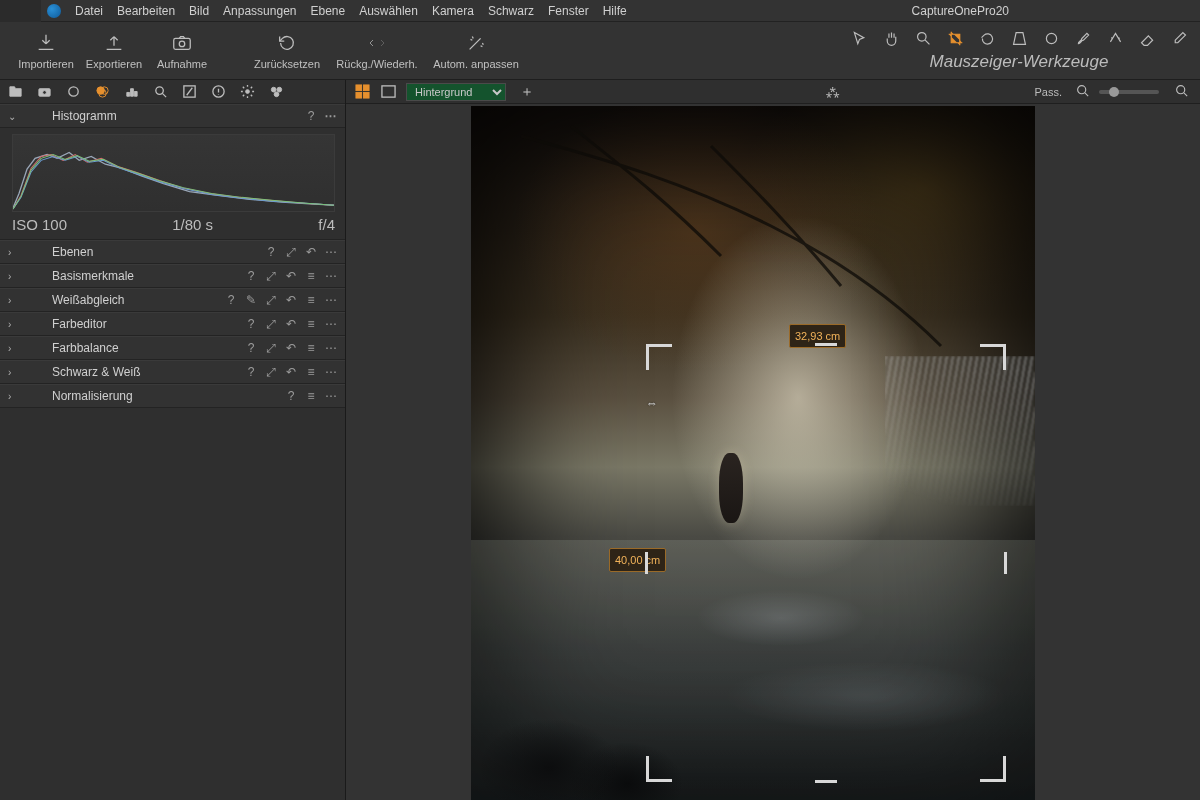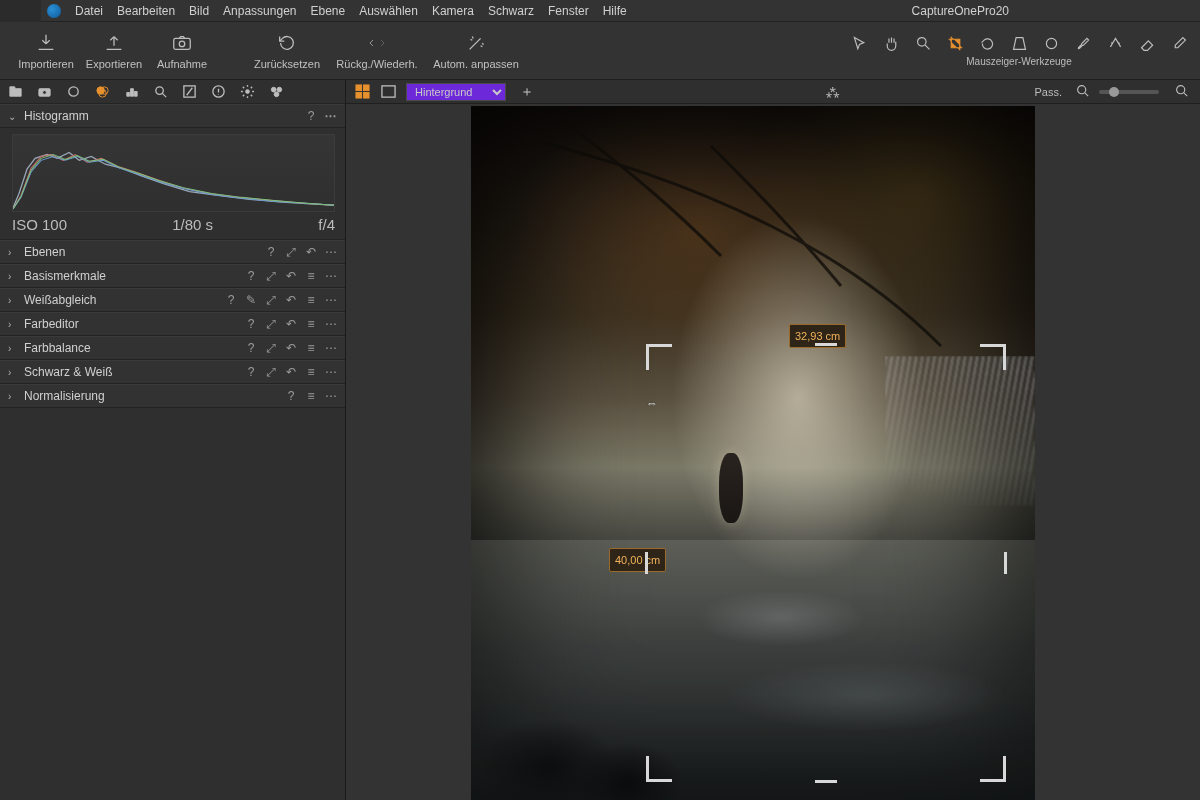--- a/index.html
+++ b/index.html
@@ -16,51 +16,51 @@
   .maintoolbar { height:58px; background:#333; border-bottom:1px solid #1e1e1e; display:flex; align-items:center; padding:0 12px;justify-content:space-between; }
   .tbtn { display:flex; flex-direction:column; align-items:center; width:68px; color:#c0c0c0; font-size:11px; gap:4px; cursor:default; }
   .tbtn .ic { width:22px; height:22px; display:flex; align-items:center; justify-content:center; }
   .tbtn svg { width:22px; height:22px; stroke:#c0c0c0; fill:#c0c0c0; }
   .tbsep { width:28px; }
   .right-tools { margin-left:auto; display:flex; flex-direction:column; align-items:center; gap:4px; }
   .cursor-tools-row { display:flex; gap:14px; align-items:center; }
   .cursor-tools-row .ct { width:18px; height:18px; display:flex; align-items:center; justify-content:center; cursor:default; }
   .cursor-tools-row .ct svg { width:17px; height:17px; stroke:#bdbdbd; fill:none; stroke-width:1.4; }
   .cursor-tools-row .ct.active svg { stroke:#e6902e; fill:#e6902e; }
-  .cursor-tools-label { font-size:10px; color:#bcbcbc; }
+  .cursor-tools-label { font-size:17px; color:#bcbcbc;font-style:italic; }
 
   
   .content { flex:1; display:flex; min-height:0; }
 
   
   .sidebar { width:346px; background:#2f2f2f; display:flex; flex-direction:column; border-right:1px solid #1a1a1a; }
   .tooltabs { height:24px; background:#2f2f2f; display:flex; align-items:center; padding:0 8px; gap:14px; border-bottom:1px solid #242424; }
   .tooltabs .tt { width:15px; height:15px; display:flex; align-items:center; justify-content:center; cursor:default; }
   .tooltabs .tt svg { width:15px; height:15px; stroke:#bdbdbd; fill:#bdbdbd; }
   .tooltabs .tt.active svg { stroke:#e6902e; fill:#e6902e; }
 
   .panel-head { height:24px; background:#323232; border-top:1px solid #3a3a3a; border-bottom:1px solid #232323; display:flex; align-items:center; padding:0 8px; gap:6px; cursor:default; }
   .panel-head .chev { color:#b0b0b0; font-size:10px; width:10px; }
-  .panel-head .title { flex:1; color:#d0d0d0; font-size:12px; }
+  .panel-head .title { flex:1; color:#d0d0d0; font-size:12px;margin-left:28px; }
   .panel-head .actions { display:flex; gap:8px; align-items:center; color:#9c9c9c; }
   .panel-head .actions span, .panel-head .actions svg { width:12px; height:12px; font-size:12px; display:inline-flex; align-items:center; justify-content:center; }
   .panel-head .dots { letter-spacing:1px; font-weight:bold; }
 
   .histogram-panel { background:#2f2f2f; padding:6px 10px 4px 12px; border-bottom:1px solid #232323; }
   .hist-box { height:78px; background:linear-gradient(to bottom, #353535, #2f2f2f); border:1px solid #3b3b3b; position:relative; overflow:hidden; }
   .hist-box svg { position:absolute; inset:0; width:100%; height:100%; }
   .hist-meta { display:flex; justify-content:space-between; font-size:15px; color:#bcbcbc; padding:4px 0 2px 0; }
 
   
   .viewer-area { flex:1; display:flex; flex-direction:column; background:#333; }
   .viewer-toolbar { height:24px; background:#2f2f2f; display:flex; align-items:center; padding:0 8px; gap:10px; border-bottom:1px solid #1f1f1f; }
   .viewer-toolbar .vb { display:flex; align-items:center; justify-content:center; width:16px; height:16px; cursor:default; }
   .viewer-toolbar .vb svg { width:15px; height:15px; stroke:#bdbdbd; fill:#bdbdbd; }
   .viewer-toolbar .vb.active svg { stroke:#e6902e; fill:#e6902e; }
-  .viewer-toolbar select.layer-dd { background:#6d28d9; color:#c8c8c8; border:1px solid #4a4a4a; font-size:11px; height:18px; padding:0 4px; width:100px; }
+  .viewer-toolbar select.layer-dd { background:#14532d; color:#c8c8c8; border:1px solid #4a4a4a; font-size:11px; height:18px; padding:0 4px; width:100px; }
   .viewer-toolbar .plus { color:#c0c0c0; font-size:14px; cursor:default; padding:0 4px; }
   .viewer-toolbar .spacer { flex:1; }
   .viewer-toolbar .pass-label { font-size:11px; color:#bcbcbc; margin-right:4px; }
   .viewer-toolbar .magnify svg { width:13px; height:13px; stroke:#bcbcbc; fill:none; stroke-width:1.4; }
   .viewer-toolbar .zoom-track { width:60px; height:4px; background:#555; border-radius:2px; position:relative; }
   .viewer-toolbar .zoom-track::after { content:""; position:absolute; left:10px; top:-3px; width:10px; height:10px; background:#999; border-radius:5px; }
   .viewer-toolbar { position:relative; }
 
   .canvas { flex:1; background:#333; position:relative; overflow:hidden; }
   .photo {

